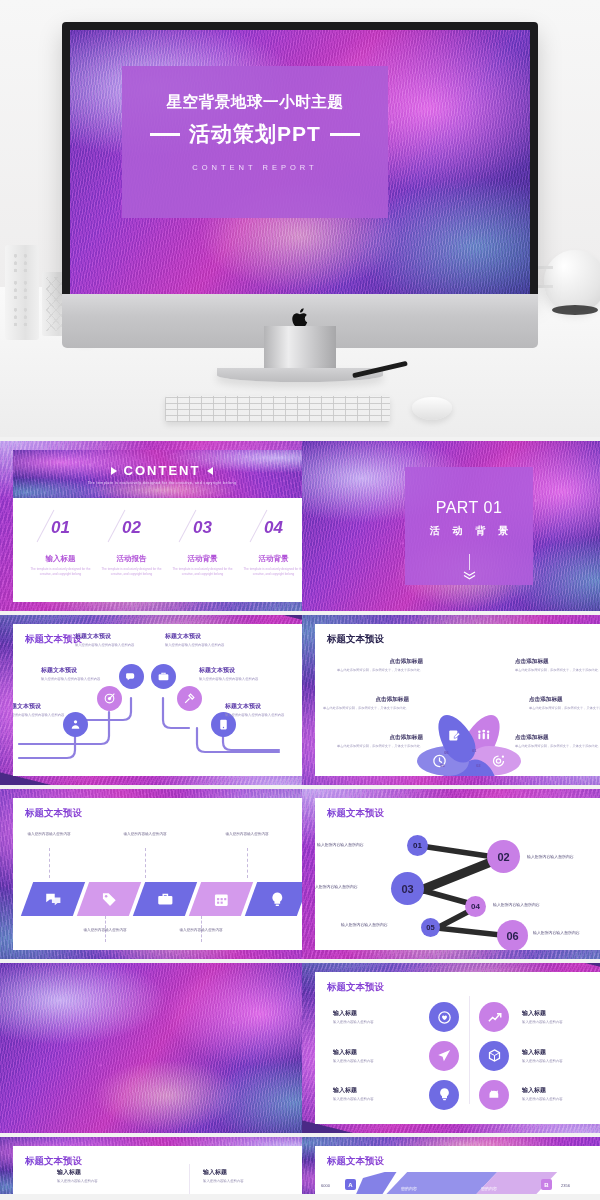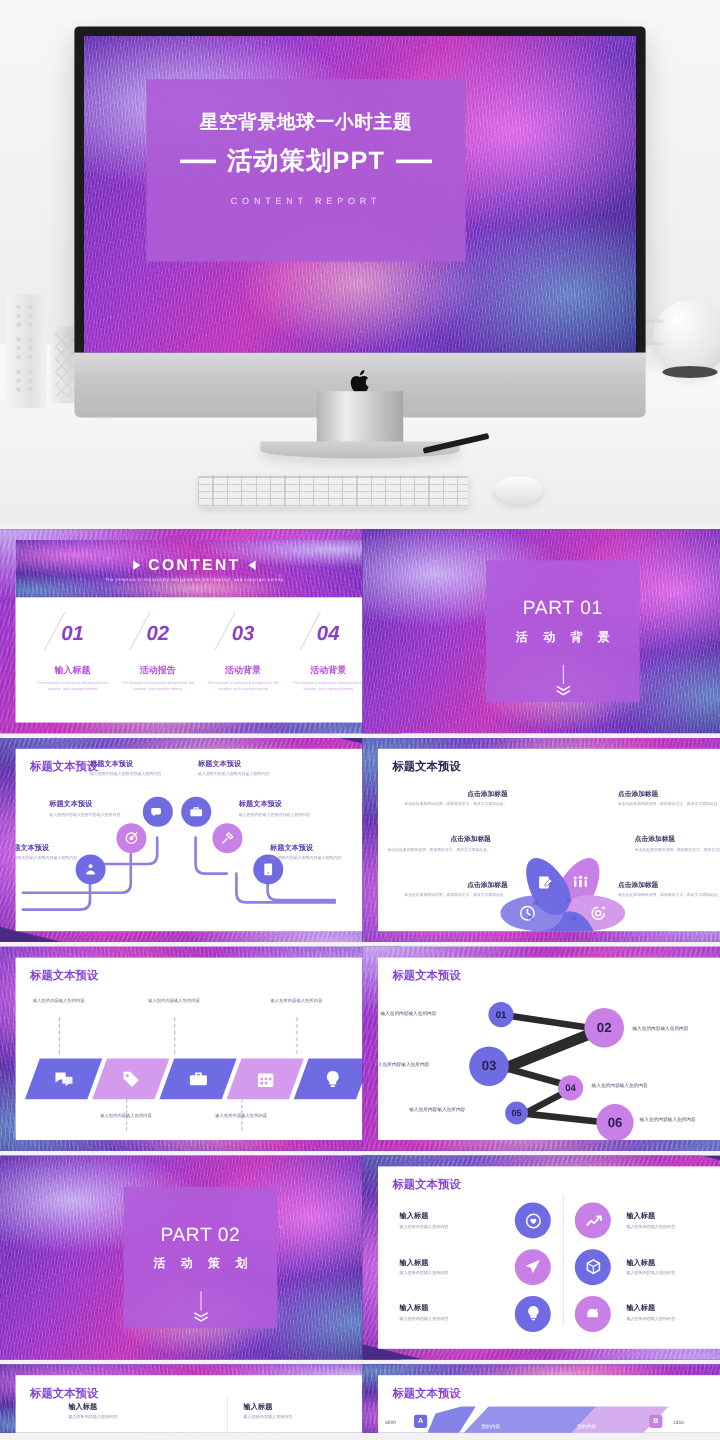--- a/index.html
+++ b/index.html
@@ -576,30 +576,20 @@
         <div class="zz-t" style="left:-4px;top:86px">输入您所内容输入您所内容</div>
         <div class="zz-t" style="left:178px;top:104px">输入您所内容输入您所内容</div>
         <div class="zz-t" style="left:26px;top:124px">输入您所内容输入您所内容</div>
         <div class="zz-t" style="left:218px;top:132px">输入您所内容输入您所内容</div>
       </div>
     </div>
   </div>
 
   <div class="thumb">
     <div class="nebula"></div>
-    <div class="part-card">
-      <div class="part-en">PART 02</div>
-      <div class="part-cn">活 动 策 划</div>
-      <div class="part-arrow">
-        <span class="stem"></span>
-        <svg width="13" height="9" viewBox="0 0 13 9">
-          <path d="M1 1l5.5 3.2L12 1M1 4.6l5.5 3.2L12 4.6" stroke="#fff" stroke-width="1.2" fill="none"></path>
-        </svg>
-      </div>
-    </div>
   </div>
 
   <div class="thumb">
     <div class="nebula v4"></div>
     <div class="card pad">
       <div class="ttl">标题文本预设</div>
       <div class="ig-div"></div>
       <div class="ig">
         <div class="ig-txt" style="text-align:left">
           <div class="h">输入标题</div>

